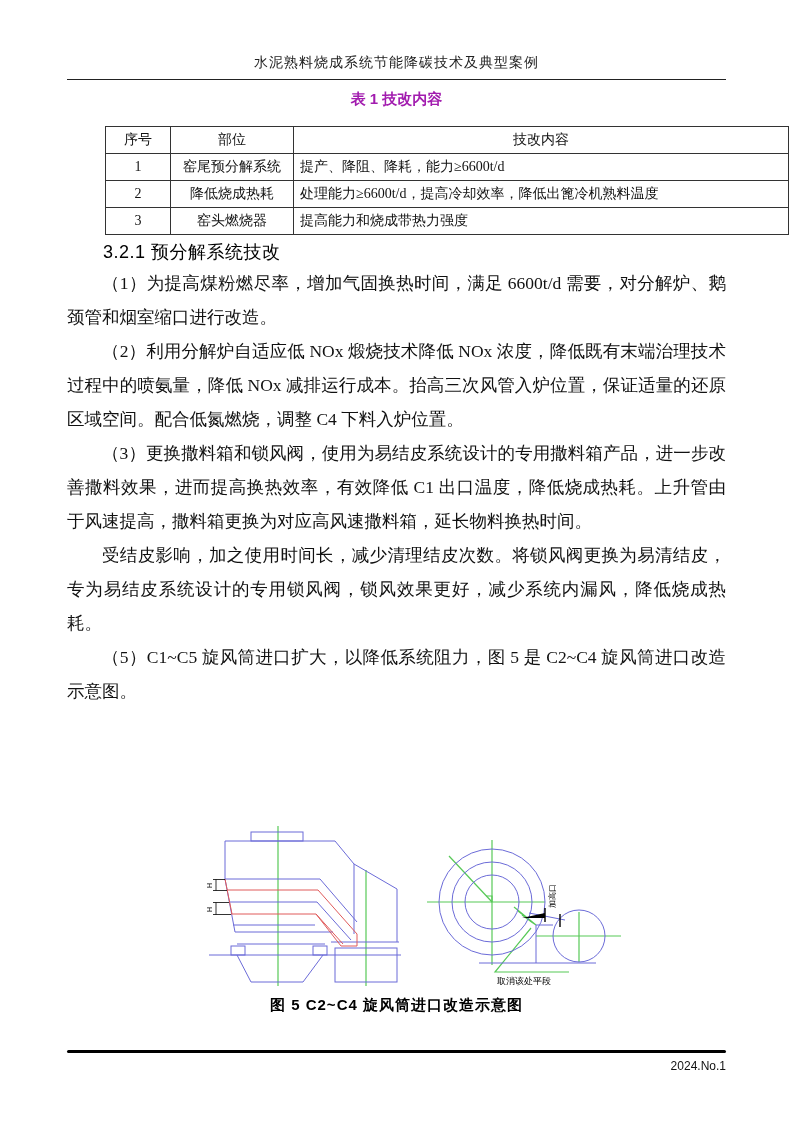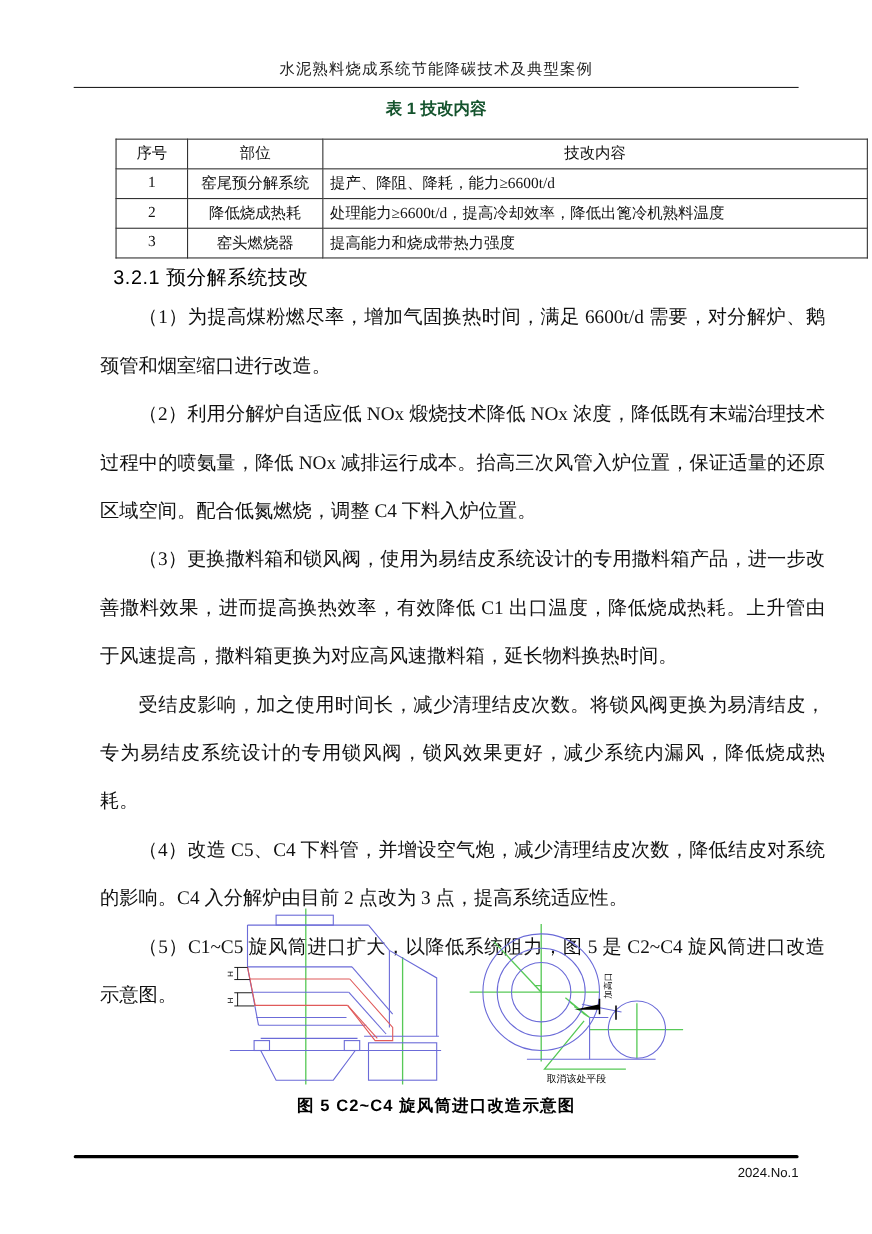--- a/index.html
+++ b/index.html
@@ -17,21 +17,21 @@
     text-align:center;font-size:14px;letter-spacing:1px;color:#222;
   }
   .header-rule{
     position:absolute;top:79px;left:67px;width:659px;
     border-top:1.6px solid #222;
   }
   
   .table-caption{
     position:absolute;top:90px;left:0;width:793px;
     text-align:center;font-size:15px;font-weight:bold;
-    font-family:"Liberation Sans", sans-serif;color:#14532d;
+    font-family:"Liberation Sans", sans-serif;color:#a21caf;
   }
   table.tech{
     position:absolute;top:126px;left:105px;
     border-collapse:collapse;width:684px;
     font-size:14px;color:#111;table-layout:fixed;border-radius:32px;
   }
   table.tech th, table.tech td{
     border:1px solid #333;height:26px;padding:0 6px;
     font-weight:normal;overflow:hidden;white-space:nowrap;
   }
@@ -41,21 +41,21 @@
   th.col-content{text-align:center;}
   
   .section-heading{
     position:absolute;top:240px;left:103px;
     font-size:18px;font-weight:normal;color:#000;
     font-family:"Liberation Sans", sans-serif;letter-spacing:0.5px;
   }
   
   .body-text{
     position:absolute;top:266px;left:67px;width:659px;
-    font-size:17.5px;line-height:44px;text-align:justify;color:#111;margin-left:24px;
+    font-size:17.5px;line-height:34px;text-align:justify;color:#111;
   }
   .body-text p{margin:0;text-indent:2em;}
   
   .figure{
     position:absolute;top:820px;left:67px;width:659px;height:176px;
   }
   .fig-left{position:absolute;left:118px;top:2px;}
   .fig-right{position:absolute;left:352px;top:8px;}
   .figure-caption{
     position:absolute;top:996px;left:0;width:793px;
@@ -114,21 +114,20 @@
     </tbody>
   </table>
 
   <div class="section-heading">3.2.1 预分解系统技改</div>
 
   <div class="body-text">
     <p>（1）为提高煤粉燃尽率，增加气固换热时间，满足 6600t/d 需要，对分解炉、鹅颈管和烟室缩口进行改造。</p>
     <p>（2）利用分解炉自适应低 NOx 煅烧技术降低 NOx 浓度，降低既有末端治理技术过程中的喷氨量，降低 NOx 减排运行成本。抬高三次风管入炉位置，保证适量的还原区域空间。配合低氮燃烧，调整 C4 下料入炉位置。</p>
     <p>（3）更换撒料箱和锁风阀，使用为易结皮系统设计的专用撒料箱产品，进一步改善撒料效果，进而提高换热效率，有效降低 C1 出口温度，降低烧成热耗。上升管由于风速提高，撒料箱更换为对应高风速撒料箱，延长物料换热时间。</p>
     <p>受结皮影响，加之使用时间长，减少清理结皮次数。将锁风阀更换为易清结皮，专为易结皮系统设计的专用锁风阀，锁风效果更好，减少系统内漏风，降低烧成热耗。</p>
-    <p>（4）改造 C5、C4 下料管，并增设空气炮，减少清理结皮次数，降低结皮对系统的影响。C4 入分解炉由目前 2 点改为 3 点，提高系统适应性。</p>
     <p>（5）C1~C5 旋风筒进口扩大，以降低系统阻力，图 5 是 C2~C4 旋风筒进口改造示意图。</p>
   </div>
 
   <div class="figure">
 
     <svg class="fig-left" width="222" height="170" viewBox="0 0 222 170">
 
       <g fill="none" stroke-width="1.2" stroke="#57c957">
         <path d="M93,4 V164"></path>
         <path d="M181,48 V164"></path>

